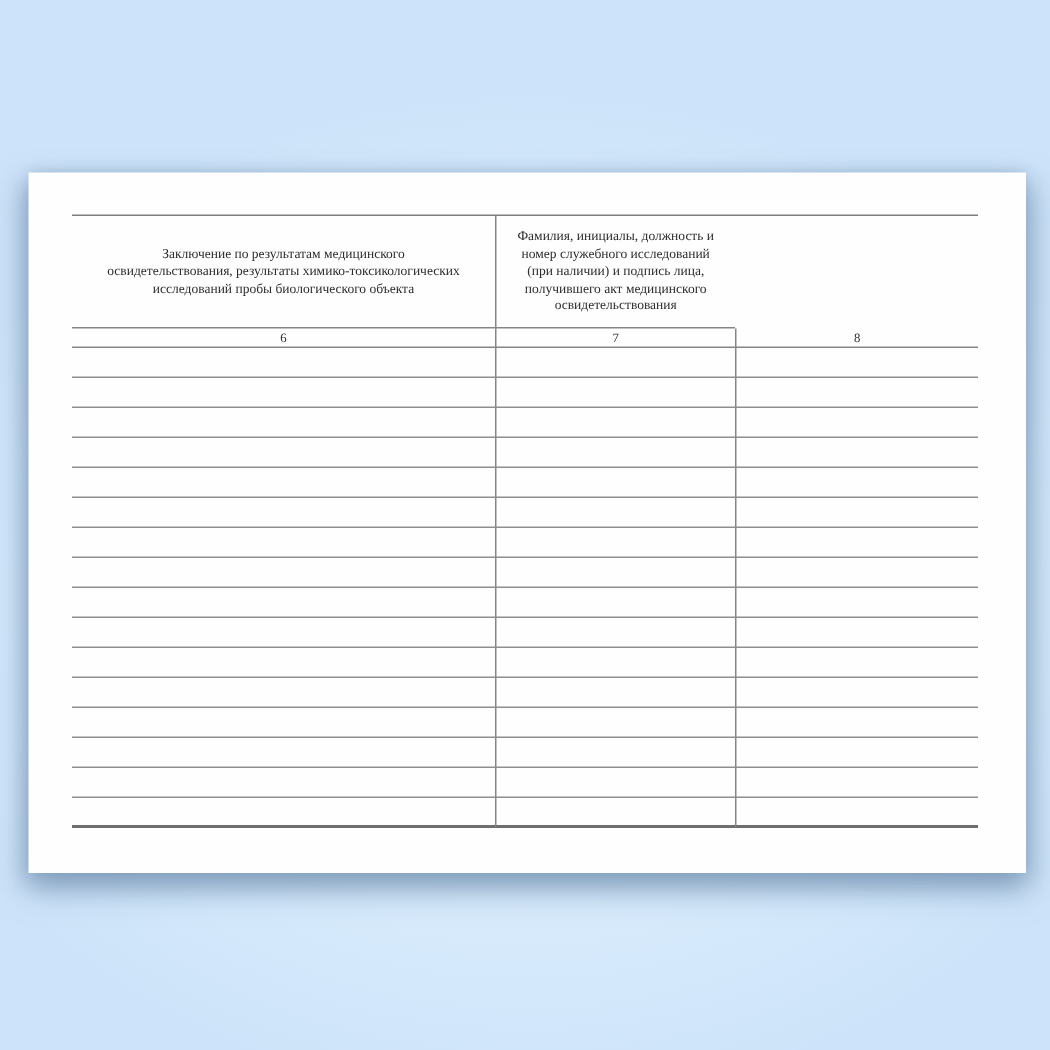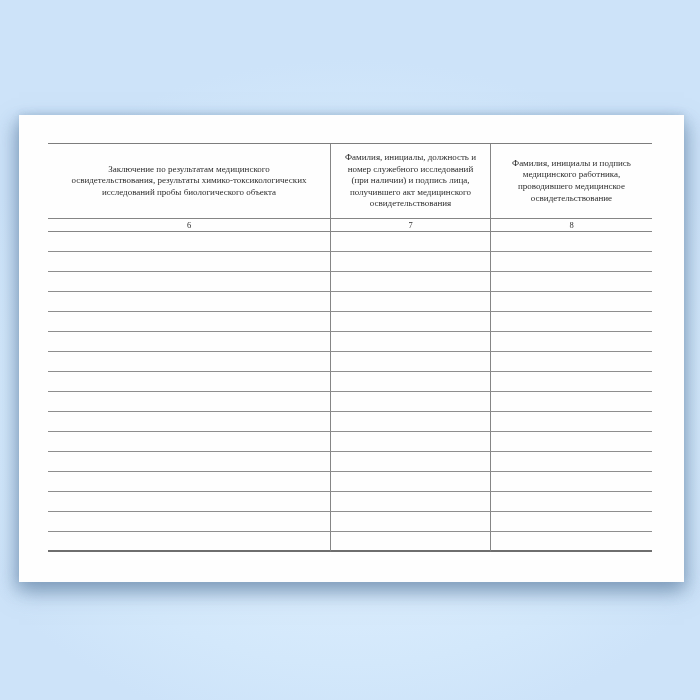--- a/index.html
+++ b/index.html
@@ -53,24 +53,20 @@
 
       <div class="grid3">
         <div class="cell hcell">Заключение по результатам медицинского
 освидетельствования, результаты химико-токсикологических
 исследований пробы биологического объекта</div>
         <div class="cell hcell vline">Фамилия, инициалы, должность и
 номер служебного исследований
 (при наличии) и подпись лица,
 получившего акт медицинского
 освидетельствования</div>
-        <div class="cell hcell vline">Фамилия, инициалы и подпись
-медицинского работника,
-проводившего медицинское
-освидетельствование</div>
       </div>
 
       <div class="grid3">
         <div class="cell ncell">6</div>
         <div class="cell ncell vline">7</div>
         <div class="cell ncell vline">8</div>
       </div>
 
       <div>
           <div class="grid3 trow">

